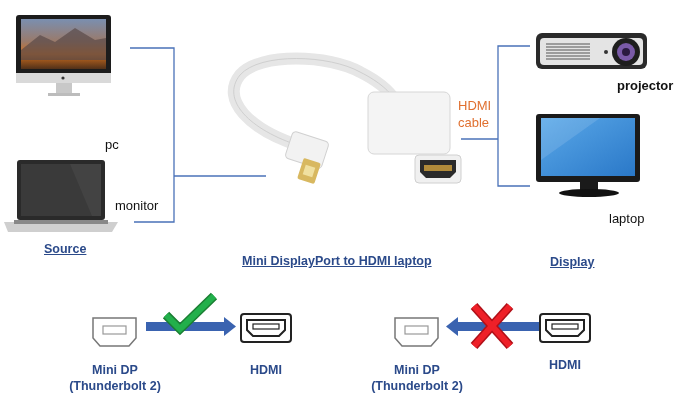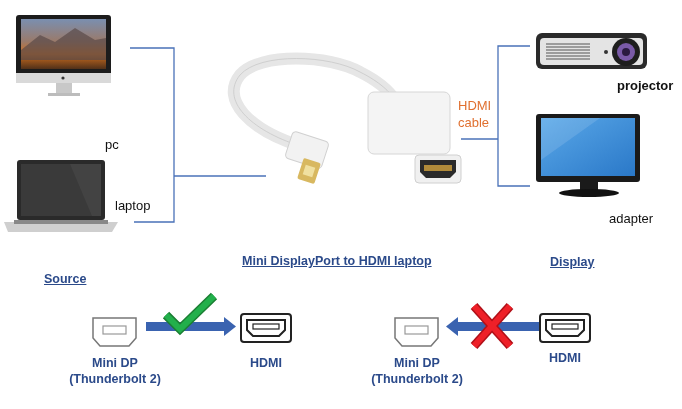--- a/index.html
+++ b/index.html
@@ -1,21 +1,21 @@
 <!DOCTYPE html>
 <html><head>
 <meta charset="utf-8">
 <style>
   html,body{margin:0;padding:0;background:#fff;}
   body{width:682px;height:409px;position:relative;overflow:hidden;font-family:"Liberation Sans","DejaVu Sans",sans-serif;}
   .abs{position:absolute;}
   .lbl{font-size:13px;color:#111;}
   .orange{color:#e07030;font-size:13px;line-height:17px;}
   .head{font-size:12.5px;font-weight:bold;color:#2b4a8a;text-decoration:underline;}
-  .cap{font-size:12.5px;font-weight:bold;color:#2b4a8a;text-align:center;line-height:16px;}
+  .cap{font-size:12.5px;font-weight:bold;color:#2b4a8a;text-align:center;line-height:16px;margin-top:7px;}
   svg{position:absolute;left:0;top:0;}
 </style>
 </head>
 <body>
 
 <svg width="682" height="409">
 
   <g stroke="#4a72b8" stroke-width="1.3" fill="none">
     <polyline points="130,48 174,48 174,222 134,222"></polyline>
     <line x1="174" y1="176" x2="266" y2="176"></line>
@@ -118,30 +118,30 @@
       <line x1="474" y1="306" x2="510" y2="346" stroke="#ee2028" stroke-width="6"></line>
       <line x1="510" y1="306" x2="474" y2="346" stroke="#ee2028" stroke-width="6"></line>
     </g>
     <rect x="540" y="314" width="50" height="28" rx="3" fill="#fff" stroke="#222" stroke-width="2"></rect>
     <path d="M546,320 L584,320 L584,330 L578,336 L552,336 L546,330 Z" fill="none" stroke="#222" stroke-width="2"></path>
     <rect x="552" y="324" width="26" height="5" fill="none" stroke="#222" stroke-width="1.2"></rect>
   </g>
 </svg>
 
 <div class="abs lbl" style="left:105px;top:89px;margin-top:48px;">pc</div>
-<div class="abs lbl" style="left:115px;top:198px;">laptop</div>
+<div class="abs lbl" style="left:115px;top:198px;">monitor</div>
 <div class="abs lbl" style="left:617px;top:78px;font-weight:bold;">projector</div>
-<div class="abs lbl" style="left:609px;top:211px;">adapter</div>
+<div class="abs lbl" style="left:609px;top:211px;">laptop</div>
 
 <div class="abs orange" style="left:458px;top:97px;">
   <div>HDMI</div>
   <div>cable</div>
 </div>
 
-<div class="abs head" style="left:44px;top:272px;">Source</div>
+<div class="abs head" style="left:44px;top:242px;">Source</div>
 <div class="abs head" style="left:242px;top:254px;">Mini DisplayPort to HDMI laptop</div>
 <div class="abs head" style="left:550px;top:255px;text-decoration:underline;">Display</div>
 
 <div class="abs cap" style="left:60px;top:355px;width:110px;">
   <div>Mini DP</div>
   <div>(Thunderbolt 2)</div>
 </div>
 <div class="abs cap" style="left:236px;top:355px;width:60px;">HDMI</div>
 
 <div class="abs cap" style="left:362px;top:355px;width:110px;">

